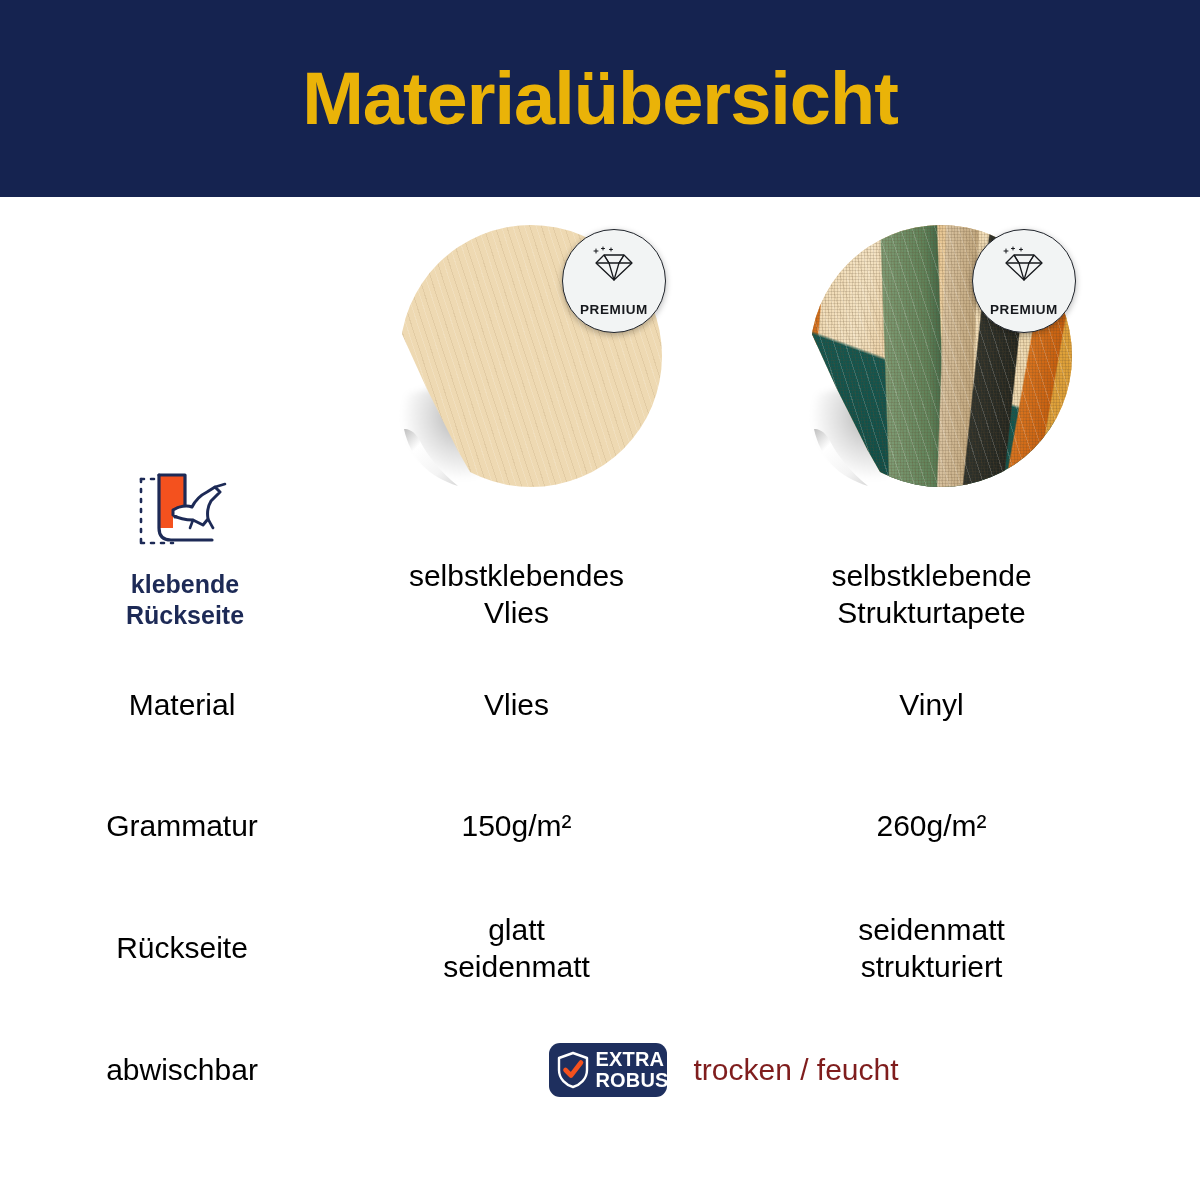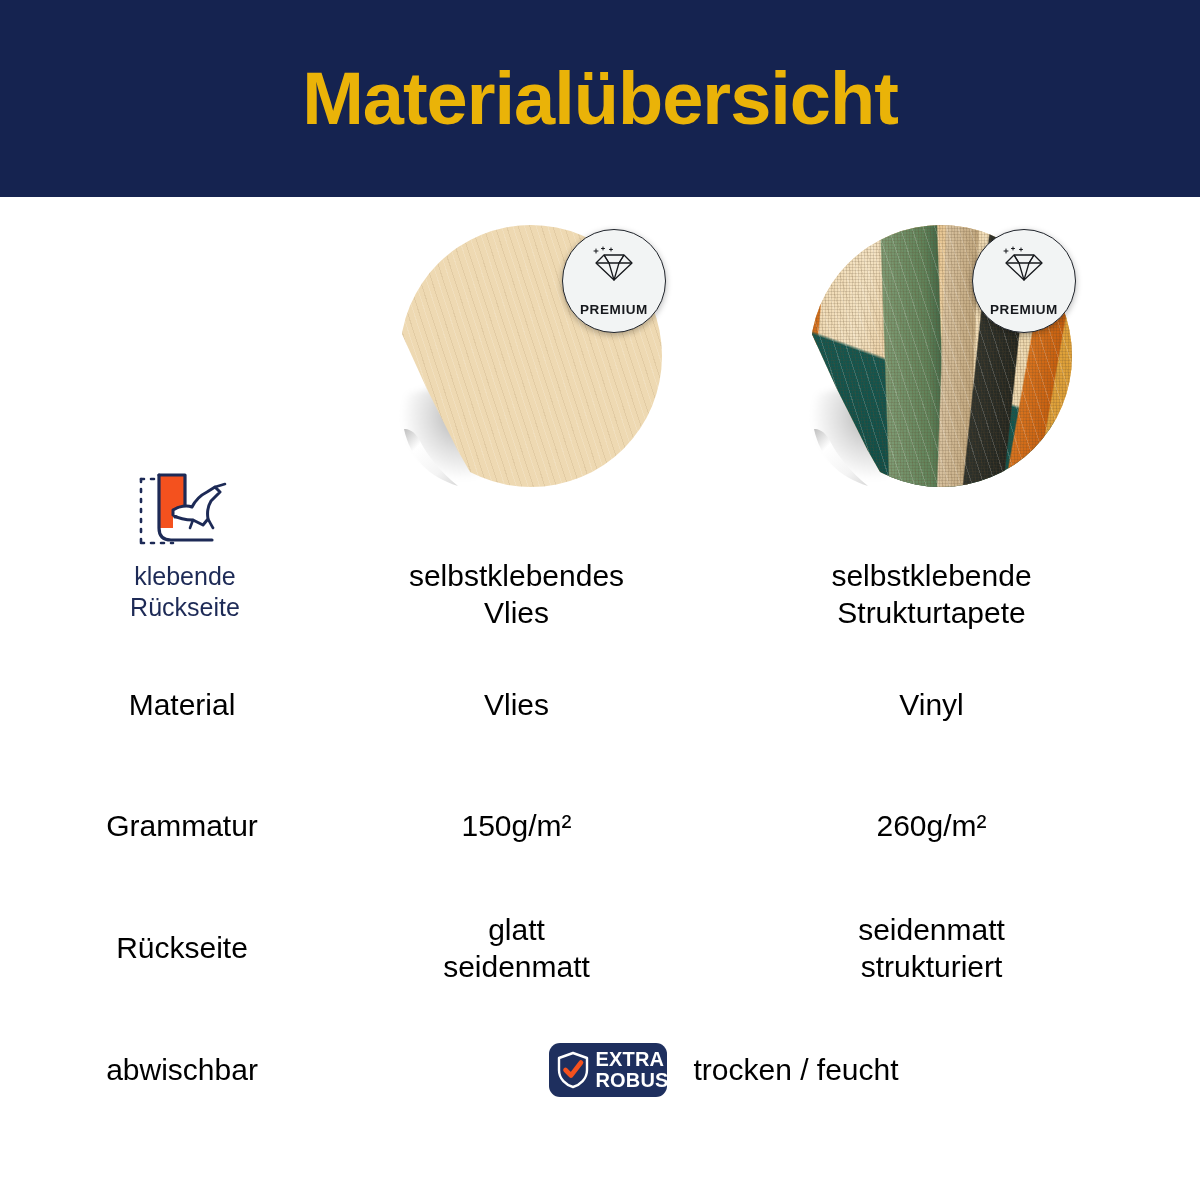--- a/index.html
+++ b/index.html
@@ -142,24 +142,24 @@
     color:#16181c; line-height:1;
   }
 
   
   .adhesive-block{
     position:absolute; left:58px; top:470px; width:254px;
     display:flex; flex-direction:column; align-items:center;
   }
   .adhesive-icon{ width:112px; height:82px; }
   .adhesive-label{
-    margin-top:9px;
+    margin-top:17px;
     text-align:center;
     color:#1d2a56;
-    font-size:25px; font-weight:normal; line-height:1.22;
+    font-size:25px; font-weight:bold; line-height:1.22;
   }
 
   
   .spec-table{
     position:absolute;
     left:55px; top:549px;
     width:1084px; height:582px;
     border-collapse:collapse;
     table-layout:fixed;
   }
@@ -199,21 +199,21 @@
     background:#1e2f5e;
     display:flex; align-items:center; gap:5px;
     padding:0 9px 0 7px;
   }
   .robust-shield{ flex:0 0 auto; }
   .robust-text{
     color:#ffffff;
     font-size:20px; font-weight:bold; line-height:1.05;
     letter-spacing:.2px; text-align:left;
   }
-  .wipe-text{ font-size:30px; color:#000000; white-space:nowrap; }
+  .wipe-text{ font-size:30px; color:#7f1d1d; white-space:nowrap; }
 </style>
 </head>
 <body>
 
 <div class="header-banner">
   <h1 class="header-title">Materialübersicht</h1>
 </div>
 
 <div class="products-row">
 

